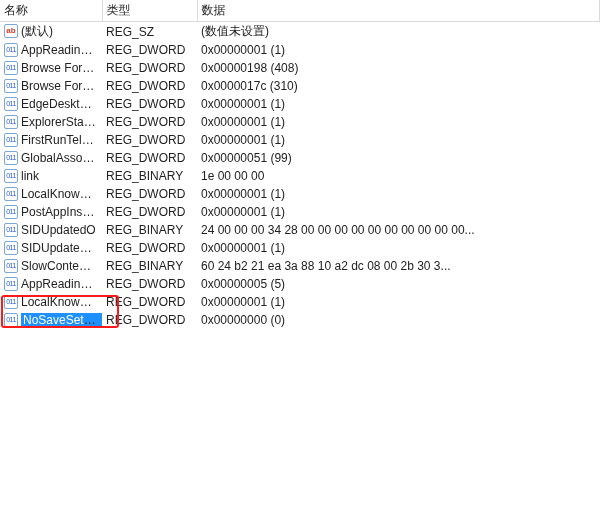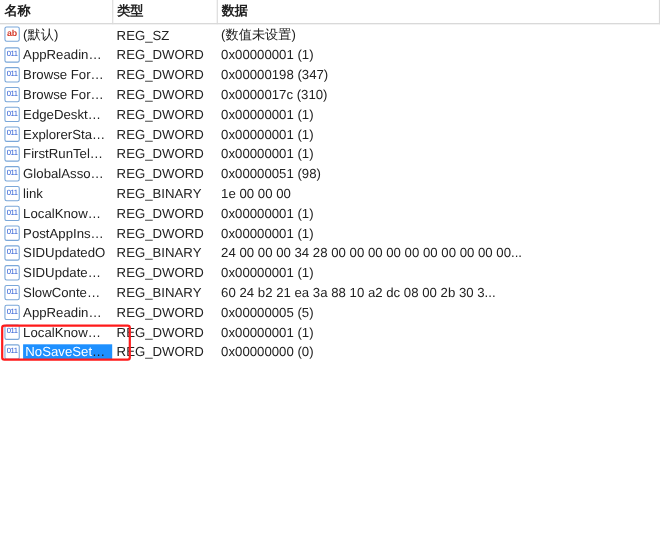--- a/index.html
+++ b/index.html
@@ -1,18 +1,18 @@
 <!DOCTYPE html>
 <html><head>
 <meta charset="utf-8">
 <style>
   * { margin: 0; padding: 0; box-sizing: border-box; }
   body { font-family: "Segoe UI", "Microsoft YaHei", sans-serif; font-size: 12px; color: #333; background: #fff; width: 600px; height: 505px; overflow: hidden; position: relative; }
   .table { width: 100%; border-collapse: collapse; table-layout: fixed; }
-  .table th { text-align: left; font-weight: 700; padding: 2px 6px 2px 4px; border-right: 1px solid #d9d9d9; border-bottom: 1px solid #d9d9d9; background: #fff; color: #222; height: 20px; white-space: nowrap; overflow: hidden; }
+  .table th { text-align: left; font-weight: 400; padding: 2px 6px 2px 4px; border-right: 1px solid #d9d9d9; border-bottom: 1px solid #d9d9d9; background: #fff; color: #222; height: 20px; white-space: nowrap; overflow: hidden; }
   .table td { padding: 1px 6px 1px 4px; height: 18px; white-space: nowrap; overflow: hidden; text-overflow: ellipsis; vertical-align: middle; color: #222; }
   .col-name { width: 102px; }
   .col-type { width: 95px; }
   .col-data { width: auto; }
   .ico { display: inline-block; width: 14px; height: 14px; margin-right: 3px; vertical-align: -3px; border: 1px solid #7aa7d9; background: #fff; border-radius: 2px; position: relative; }
   .ico::after { content: ""; position: absolute; inset: 1px; }
   .ico-ab::after { content: "ab"; font-size: 8px; font-weight: bold; color: #d43a2a; line-height: 10px; text-align: center; }
   .ico-bin::after { content: "011"; font-size: 7px; color: #2a5bd4; line-height: 10px; text-align: center; letter-spacing: -0.5px; }
   tr.sel td.name .label { background: #1e90ff; color: #fff; padding: 0 2px; }
   .highlight-box { position: absolute; border: 2px solid #ff1a1a; border-radius: 3px; pointer-events: none; }
@@ -41,21 +41,21 @@
         <td>(数值未设置)</td>
       </tr>
       <tr>
         <td class="name"><span class="ico ico-bin"></span><span class="label">AppReadinessL...</span></td>
         <td>REG_DWORD</td>
         <td>0x00000001 (1)</td>
       </tr>
       <tr>
         <td class="name"><span class="ico ico-bin"></span><span class="label">Browse For Fol...</span></td>
         <td>REG_DWORD</td>
-        <td>0x00000198 (347)</td>
+        <td>0x00000198 (408)</td>
       </tr>
       <tr>
         <td class="name"><span class="ico ico-bin"></span><span class="label">Browse For Fol...</span></td>
         <td>REG_DWORD</td>
         <td>0x0000017c (310)</td>
       </tr>
       <tr>
         <td class="name"><span class="ico ico-bin"></span><span class="label">EdgeDesktopS...</span></td>
         <td>REG_DWORD</td>
         <td>0x00000001 (1)</td>
@@ -66,21 +66,21 @@
         <td>0x00000001 (1)</td>
       </tr>
       <tr>
         <td class="name"><span class="ico ico-bin"></span><span class="label">FirstRunTelem...</span></td>
         <td>REG_DWORD</td>
         <td>0x00000001 (1)</td>
       </tr>
       <tr>
         <td class="name"><span class="ico ico-bin"></span><span class="label">GlobalAssocCh...</span></td>
         <td>REG_DWORD</td>
-        <td>0x00000051 (98)</td>
+        <td>0x00000051 (99)</td>
       </tr>
       <tr>
         <td class="name"><span class="ico ico-bin"></span><span class="label">link</span></td>
         <td>REG_BINARY</td>
         <td>1e 00 00 00</td>
       </tr>
       <tr>
         <td class="name"><span class="ico ico-bin"></span><span class="label">LocalKnownFol...</span></td>
         <td>REG_DWORD</td>
         <td>0x00000001 (1)</td>

